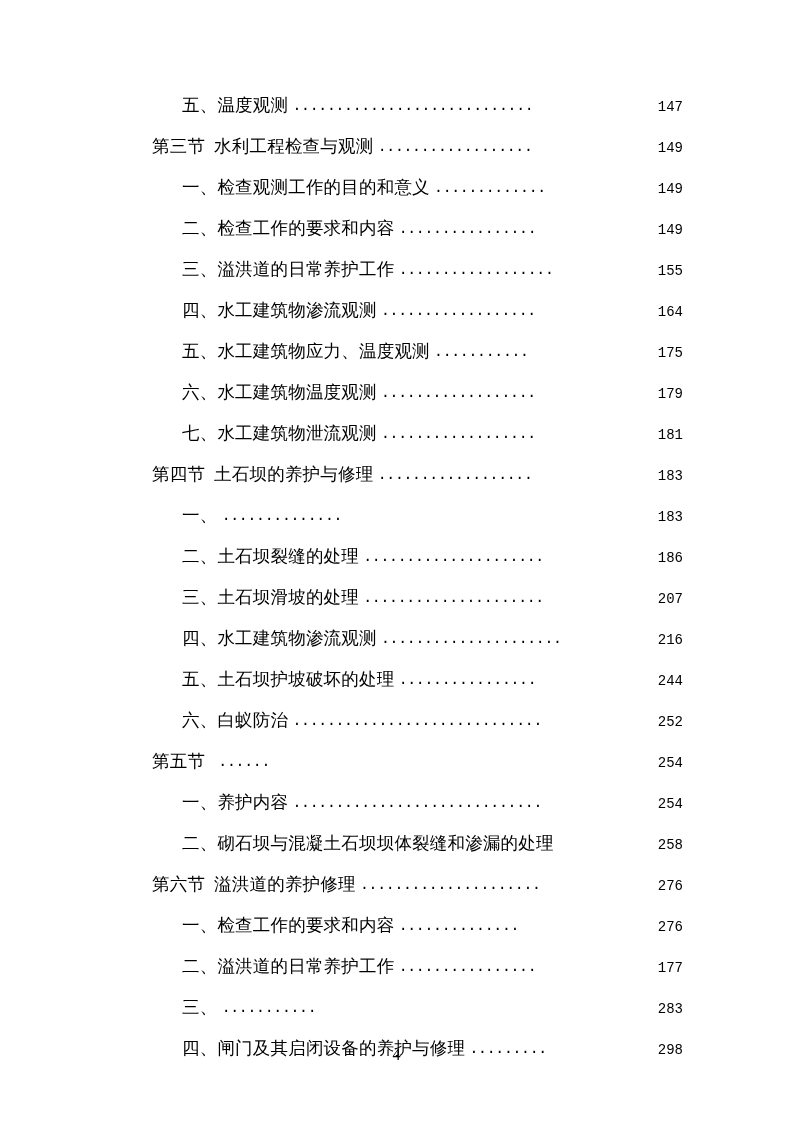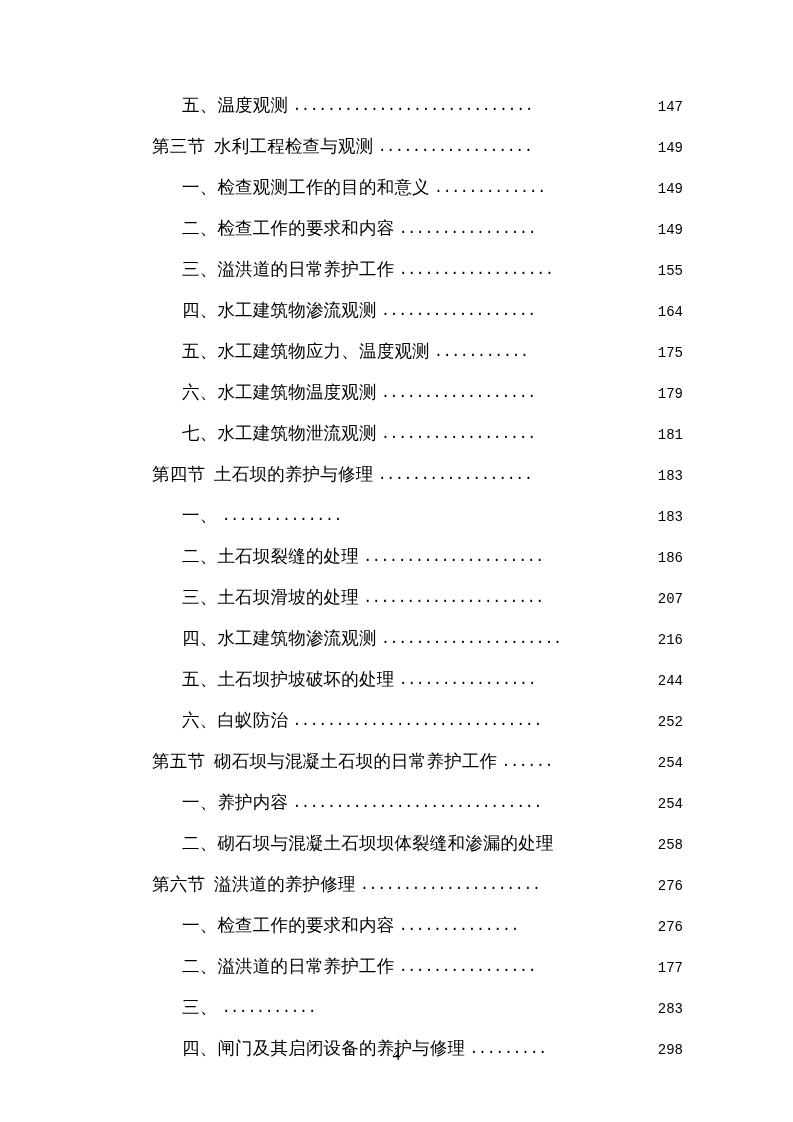--- a/index.html
+++ b/index.html
@@ -183,21 +183,20 @@
       <div class="toc-entry lvl2">
         <span class="indent"></span>
         <span class="ttl ttl-prefix">六、</span>
         <span class="ttl">白蚁防治</span>
         <span class="dots">.............................</span>
         <span class="pg">252</span>
       </div>
       <div class="toc-entry lvl1">
         <span class="indent"></span>
         <span class="ttl ttl-prefix">第五节</span>
-        <span class="ttl">砌石坝与混凝土石坝的日常养护工作</span>
         <span class="dots">......</span>
         <span class="pg">254</span>
       </div>
       <div class="toc-entry lvl2">
         <span class="indent"></span>
         <span class="ttl ttl-prefix">一、</span>
         <span class="ttl">养护内容</span>
         <span class="dots">.............................</span>
         <span class="pg">254</span>
       </div>

